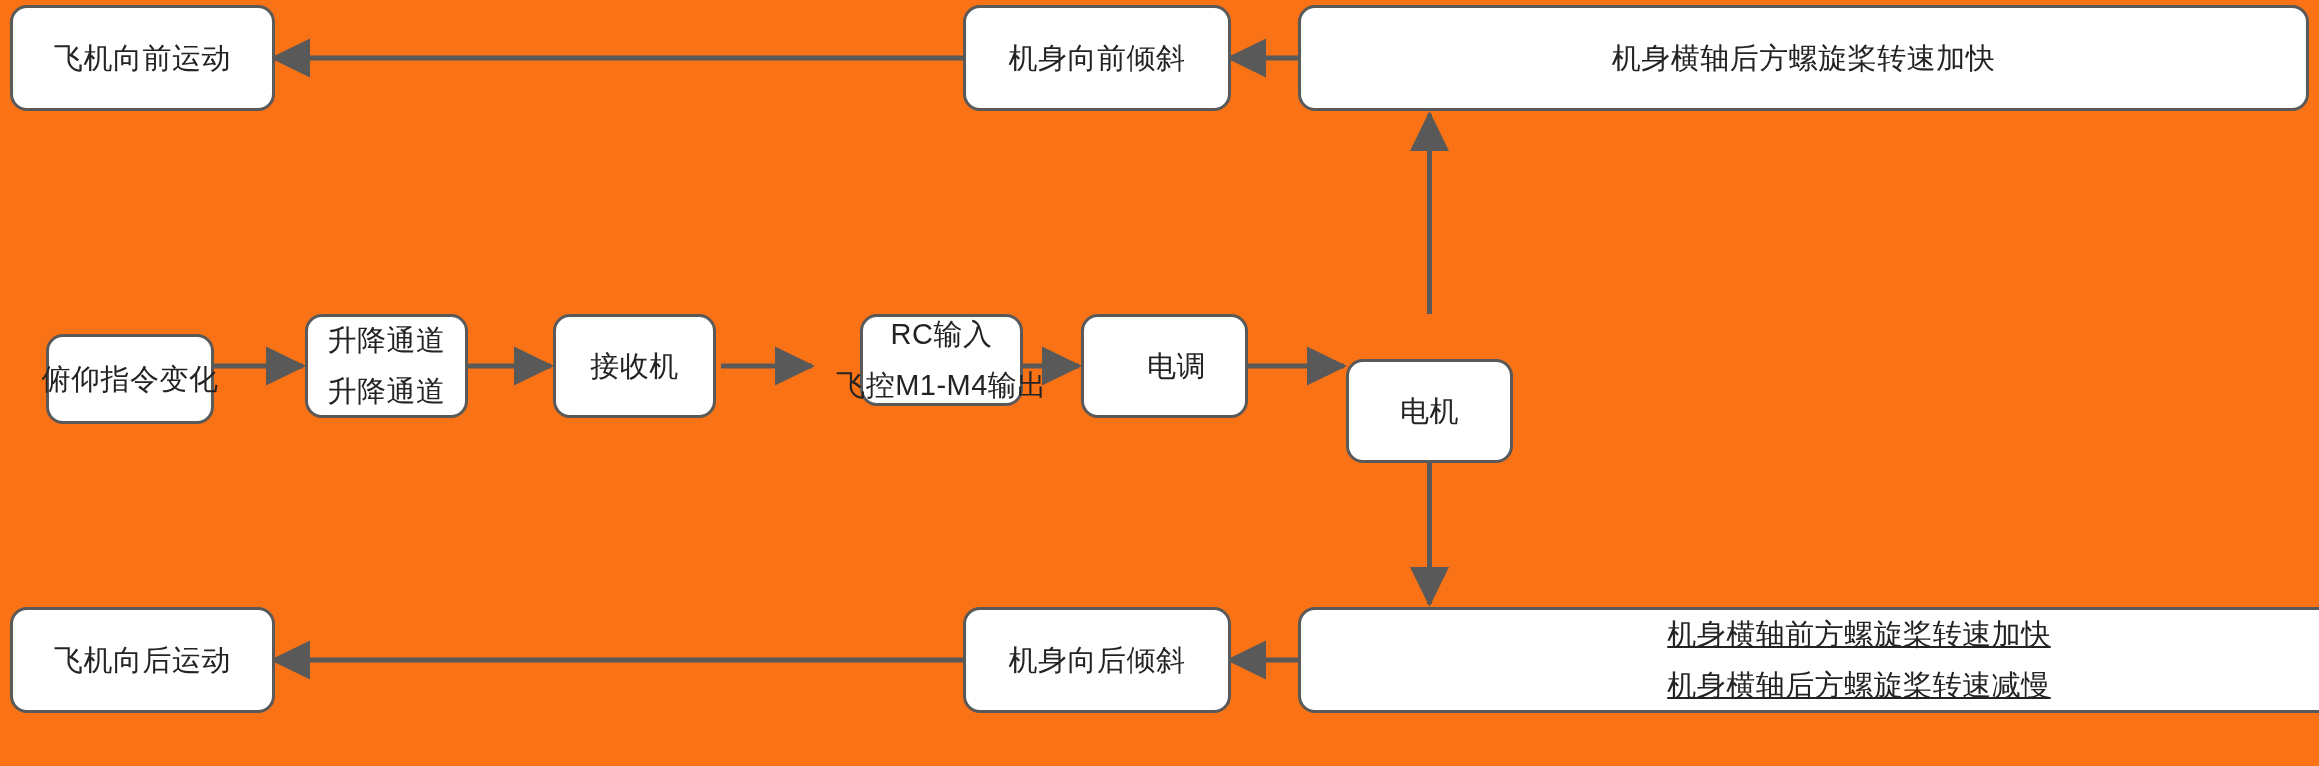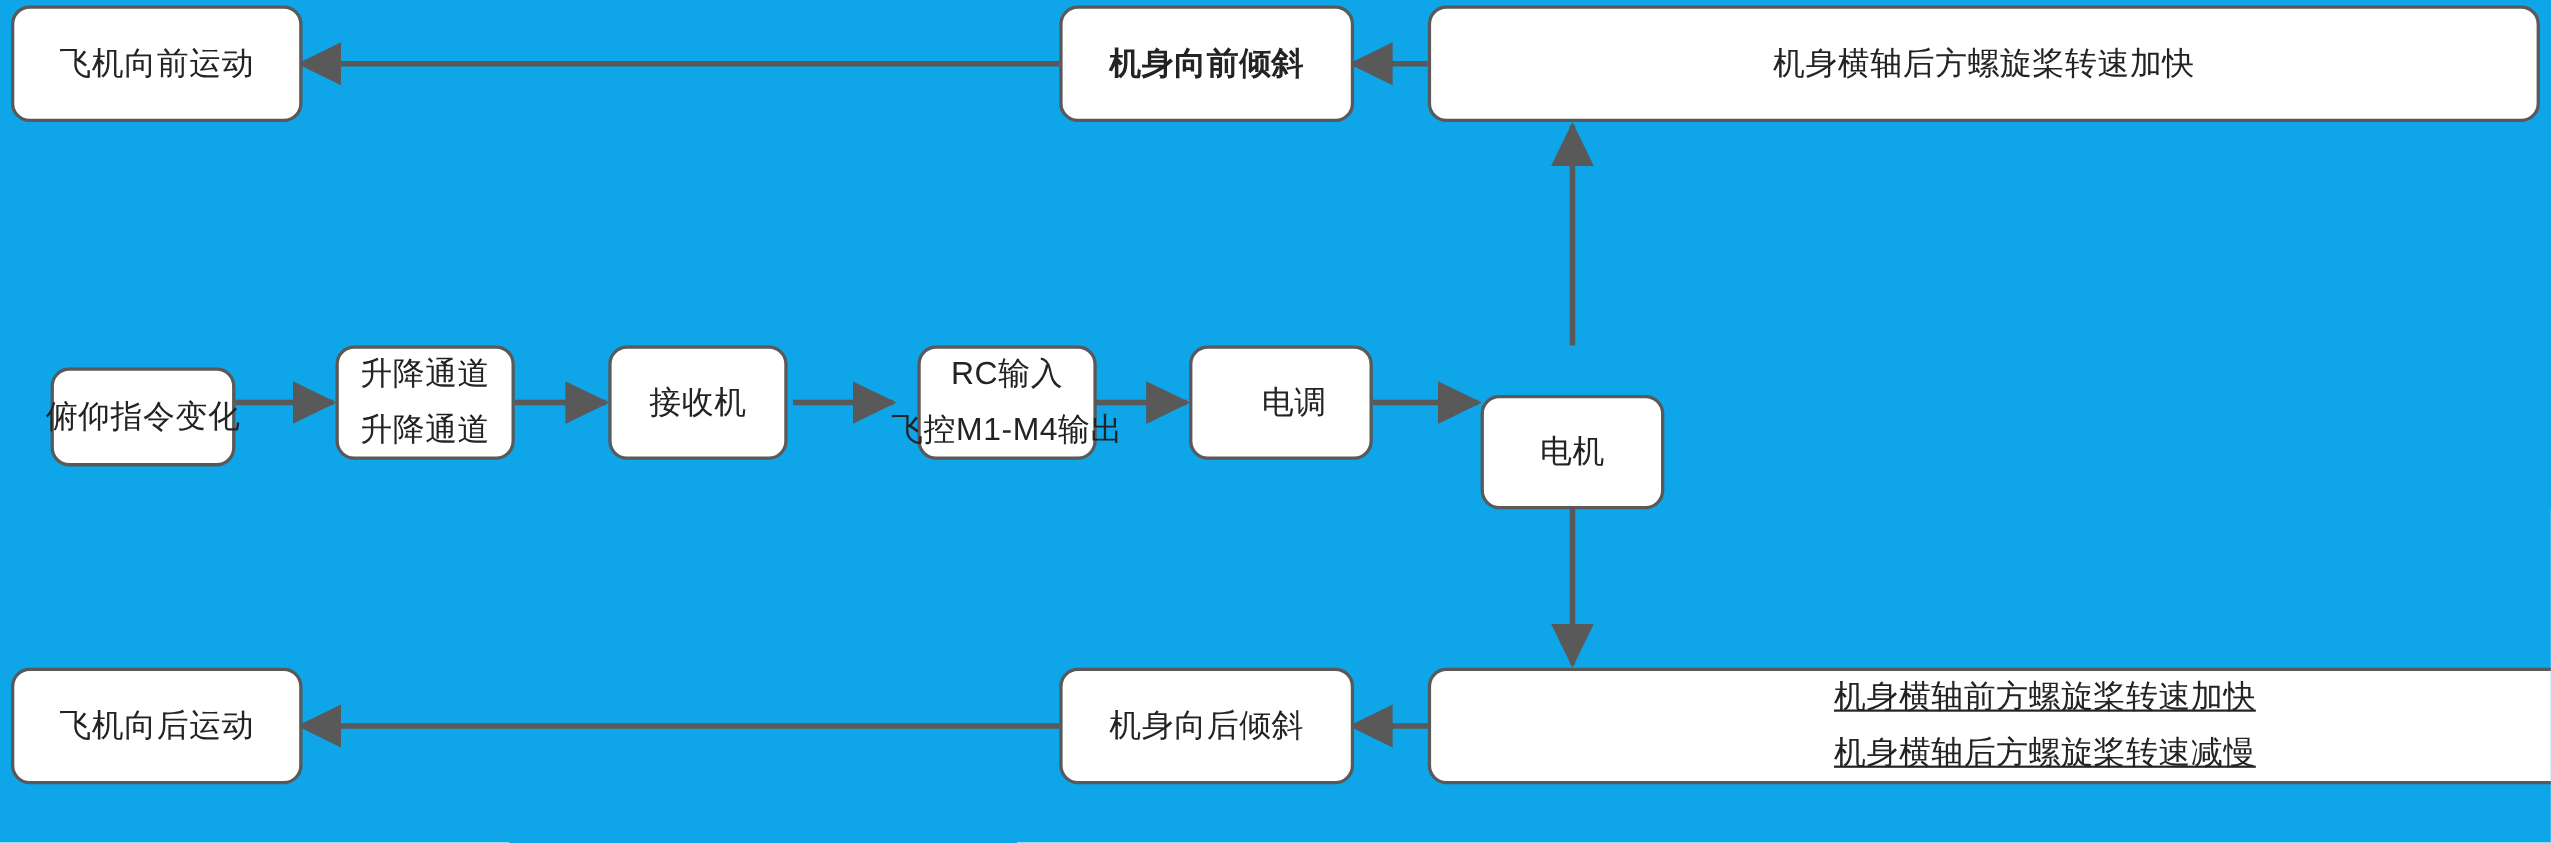--- a/index.html
+++ b/index.html
@@ -4,21 +4,21 @@
 <title>Flowchart</title>
 <style>
   html,body{margin:0;padding:0;background:#ffffff;}
   body{
     font-family:"Liberation Sans","DejaVu Sans",sans-serif;
   }
   #stage{
     position:relative;
     width:2319px;
     height:766px;
-    background:#0ea5e9;
+    background:#f97316;
     overflow:hidden;
   }
   #edges{
     position:absolute;
     left:0; top:0;
     width:2319px;
     height:766px;
     pointer-events:none;
   }
   .node{
@@ -71,42 +71,42 @@
     <line x1="963" y1="58" x2="273" y2="58" stroke="#595959" stroke-width="5" marker-end="url(#ah)"></line>
 
     <line x1="1298" y1="660" x2="1229" y2="660" stroke="#595959" stroke-width="5" marker-end="url(#ah)"></line>
     <line x1="963" y1="660" x2="273" y2="660" stroke="#595959" stroke-width="5" marker-end="url(#ah)"></line>
   </svg>
 
   <div class="node" style="left:10px; top:5px; width:265px; height:106px;">
     <span class="line">飞机向前运动</span>
   </div>
 
-  <div class="node" style="left:963px; top:5px; width:268px; height:106px;font-weight:bold;">
+  <div class="node" style="left:963px; top:5px; width:268px; height:106px;">
     <span class="line">机身向前倾斜</span>
   </div>
 
   <div class="node two-line" style="left:1298px; top:5px; width:1011px; height:106px;">
     <span class="line">机身横轴后方螺旋桨转速加快</span>
   </div>
 
   <div class="node" style="left: 46px; top: 321px; width: 168px; height: 90px; margin-top: 13px;">
     <span class="line">俯仰指令变化</span>
   </div>
 
   <div class="node two-line" style="left: 305px; top: 314px; width: 163px; height: 104px;">
     <span class="line">升降通道</span>
     <span class="line">升降通道</span>
   </div>
 
   <div class="node" style="left: 553px; top: 314px; width: 163px; height: 104px;">
     <span class="line">接收机</span>
   </div>
 
-  <div class="node two-line" style="left: 834px; top: 314px; width: 163px; height: 104px;">
+  <div class="node two-line" style="left: 860px; top: 314px; width: 163px; height: 92px;">
     <span class="line">RC输入</span>
     <span class="line">飞控M1-M4输出</span>
   </div>
 
   <div class="node" style="left: 1081px; top: 314px; width: 167px; height: 104px; padding-left: 24px;">
     <span class="line">电调</span>
   </div>
 
   <div class="node" style="left: 1346px; top: 314px; width: 167px; height: 104px; margin-top: 45px;">
     <span class="line">电机</span>

